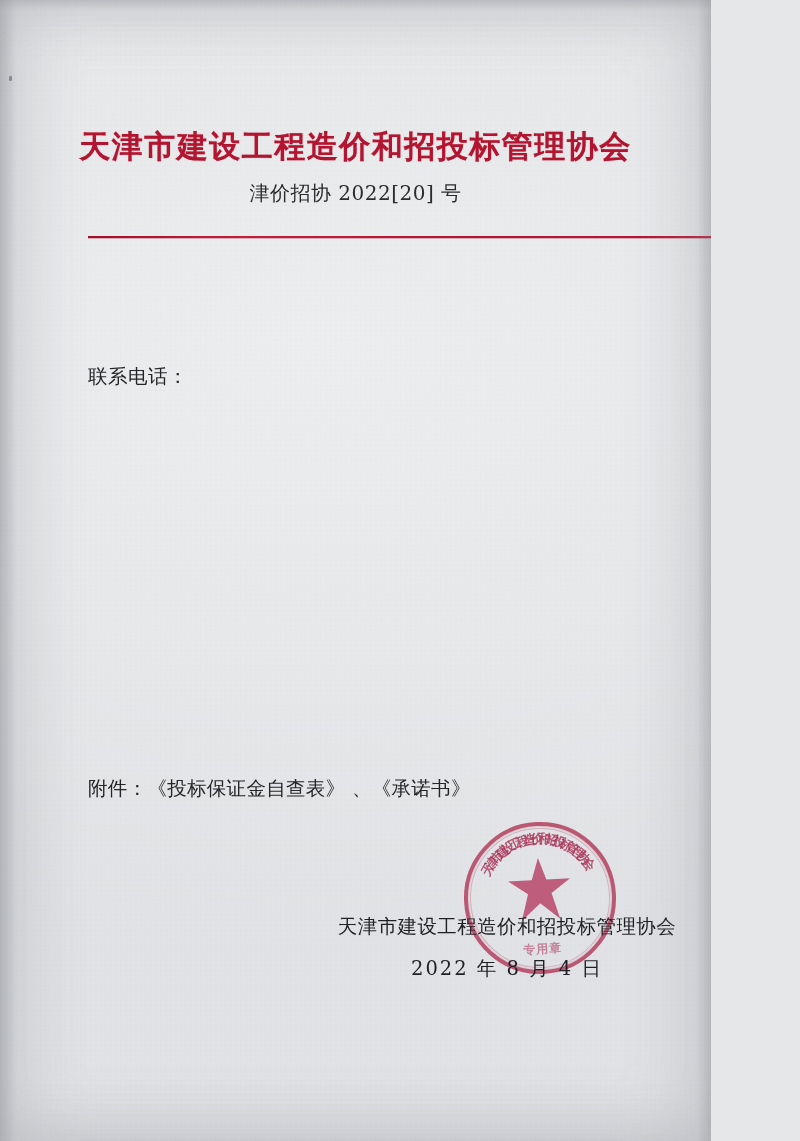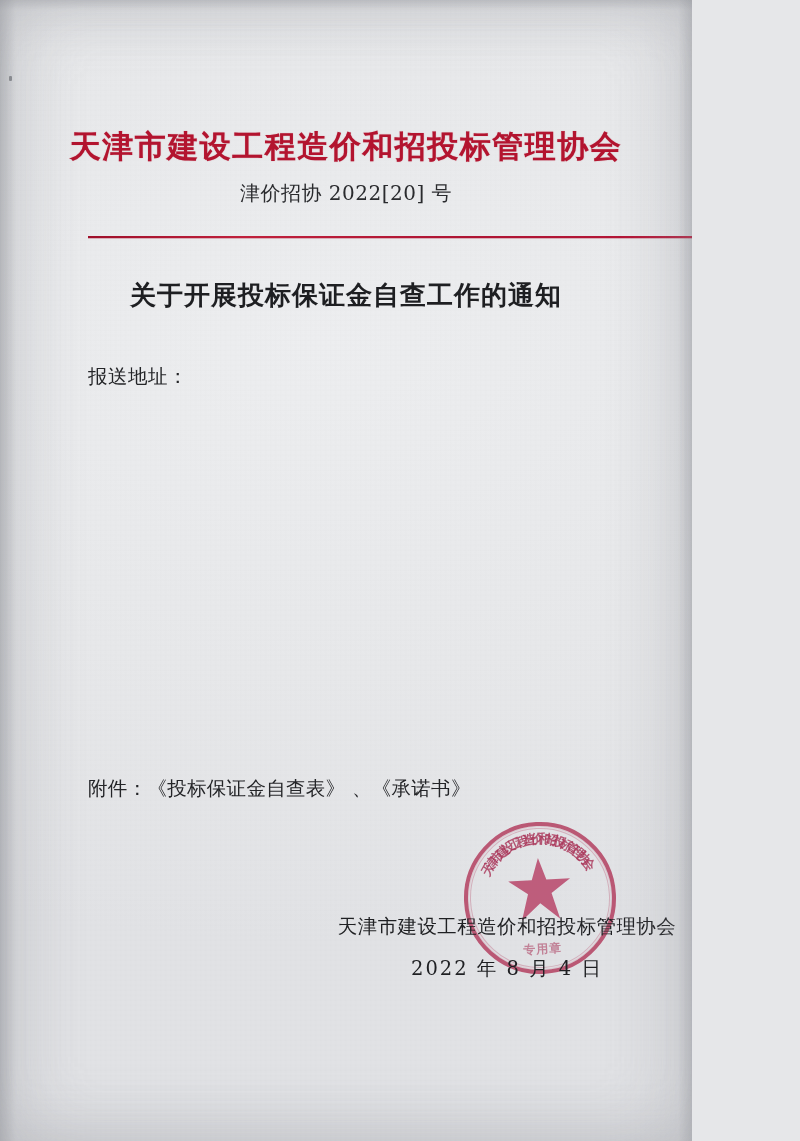--- a/index.html
+++ b/index.html
@@ -15,20 +15,21 @@
   }
 
   
   #page {
     position: relative;
     width: 692px;
     height: 1141px;
     background:
       radial-gradient(ellipse 1000px 600px at 46% 30%, #edeef0 0%, #e7e8ea 55%, #e1e2e5 100%);
     overflow: hidden;
+    padding-left: 19px;
   }
   
   #grain {
     position: absolute;
     inset: 0;
     pointer-events: none;
     background-image:
       repeating-linear-gradient(0deg, rgba(0,0,0,0.012) 0px, rgba(0,0,0,0) 2px, rgba(255,255,255,0.012) 3px, rgba(0,0,0,0) 5px),
       repeating-linear-gradient(90deg, rgba(0,0,0,0.010) 0px, rgba(0,0,0,0) 2px, rgba(255,255,255,0.010) 3px, rgba(0,0,0,0) 5px);
     opacity: .85;
@@ -255,24 +256,23 @@
   <div id="edge-right"></div>
   <div id="edge-top"></div>
   <div class="speck"></div>
 
   <div id="letterhead-title">天津市建设工程造价和招投标管理协会</div>
 
   <div id="doc-number">津价招协 2022[20] 号</div>
 
   <div id="red-rule"></div>
 
-  <div id="doc-title">关于开展投标保证金自查工作的通知</div>
 
   <div id="body-block">
-    <p class="salutation">报送地址：</p>
+    <p class="salutation">联系电话：</p>
   </div>
 
 
   <div id="attachment">附件：《投标保证金自查表》 、《承诺书》</div>
 
   <div id="seal">
     <div class="ring"></div>
     <div class="ring-inner"></div>
     <div class="ring-text" id="seal-ring-text">
         <span style="transform: translate(-50.03px, -31.27px) rotate(-58deg) translate(-50%, -50%);">天</span>

